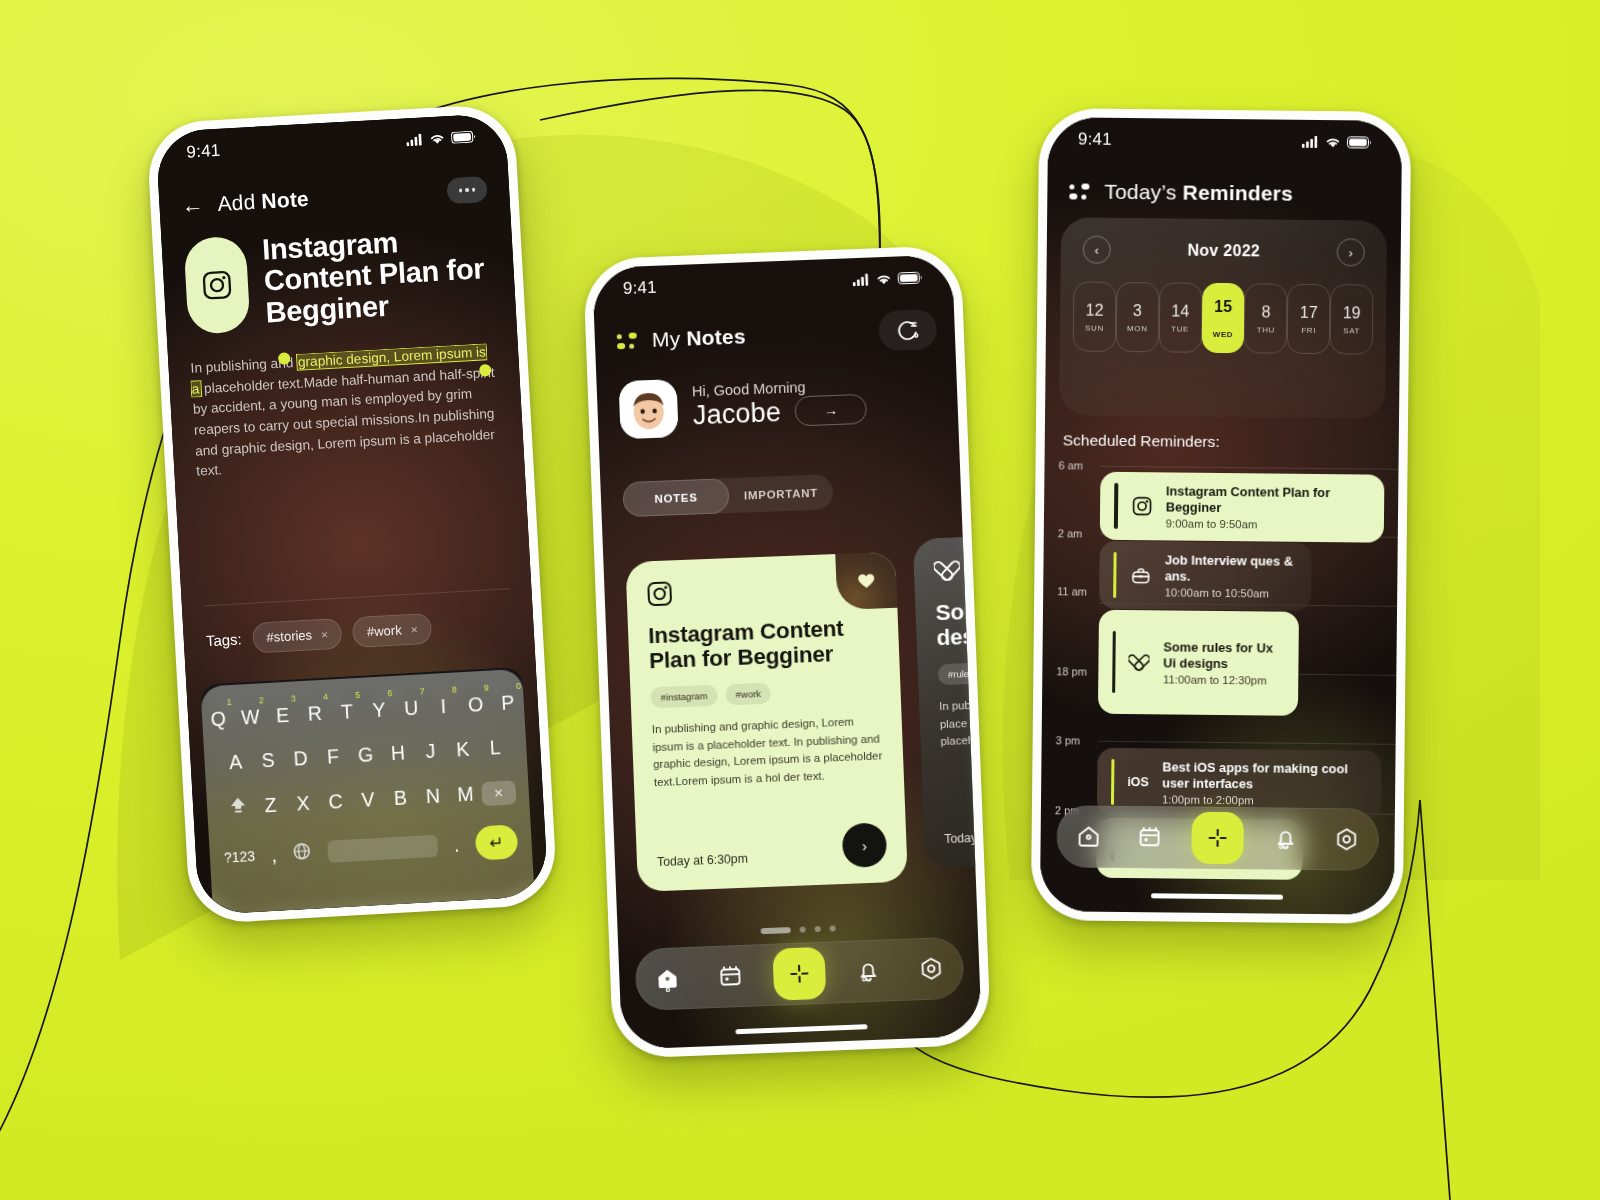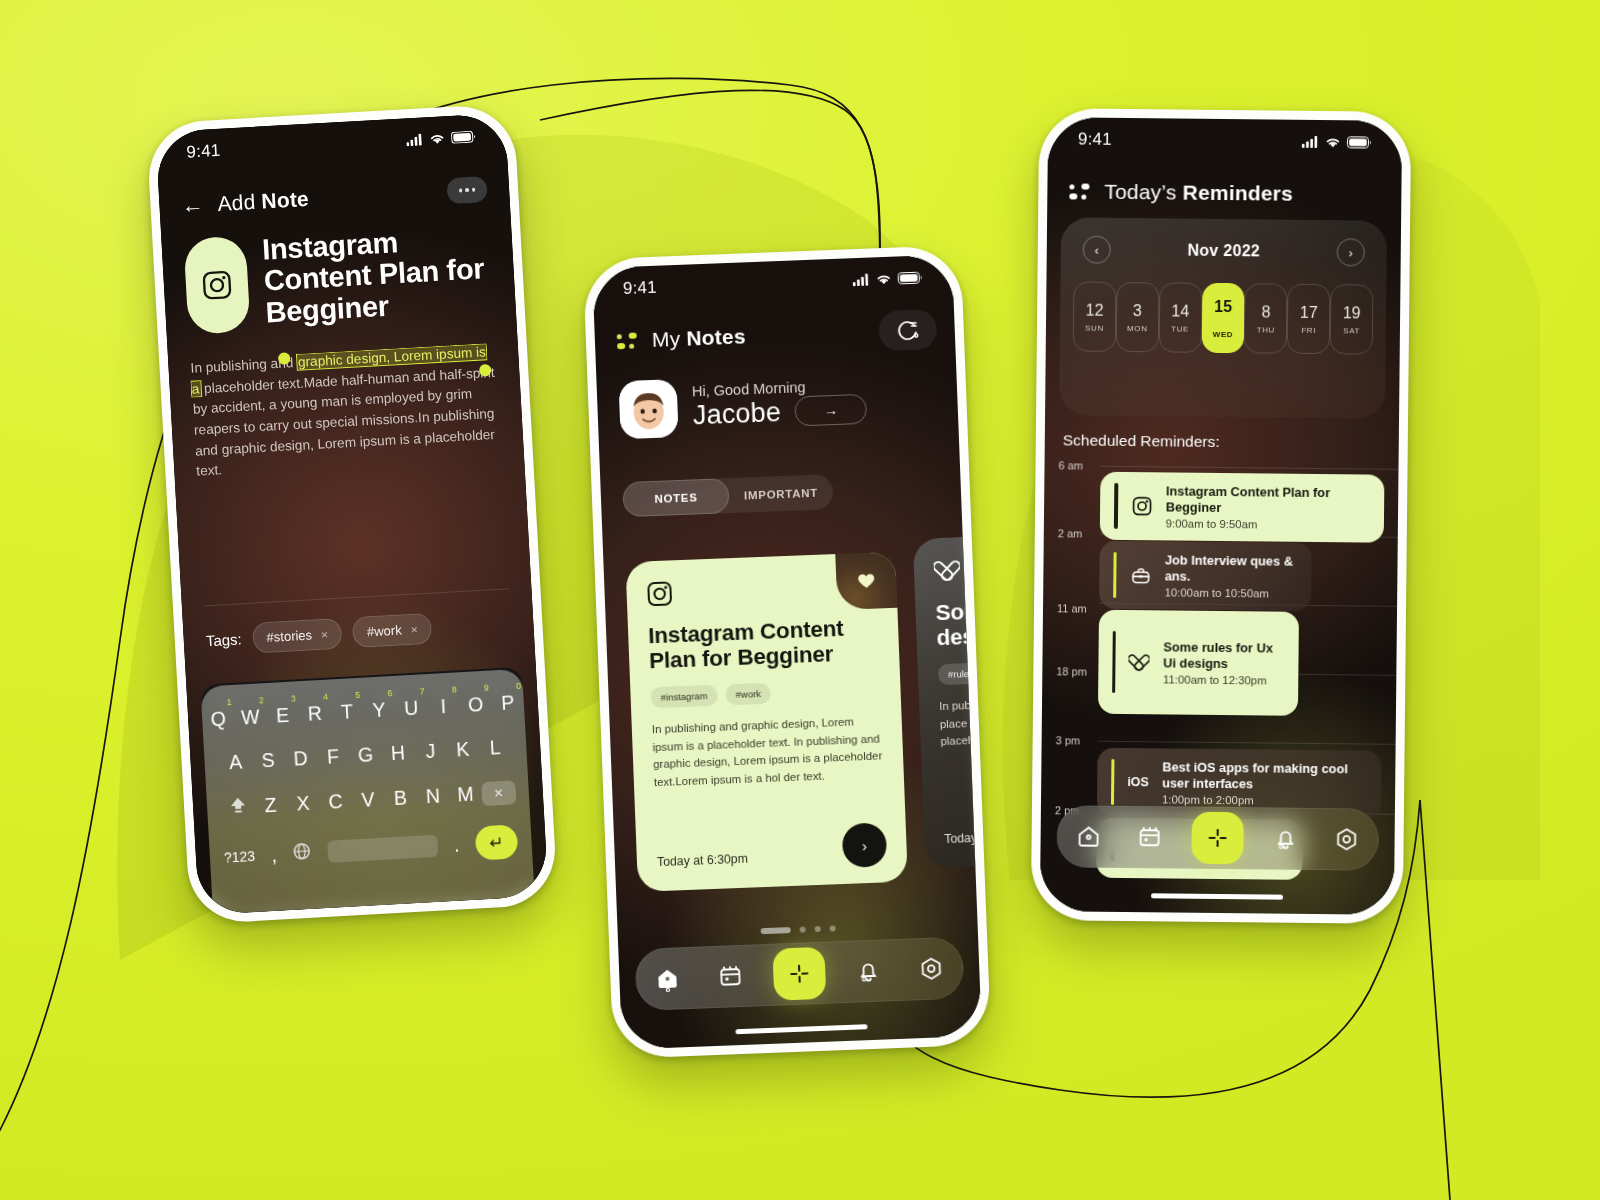--- a/index.html
+++ b/index.html
@@ -714,21 +714,21 @@
       </div>
     </div>
 
     <div class="sched-label">Scheduled Reminders:</div>
 
     <div class="timeline">
       <span class="tl-hour" style="top:-6px;">6 am</span>
       <span class="tl-line" style="top:0;"></span>
       <span class="tl-hour" style="top:62px;">2 am</span>
       <span class="tl-line" style="top:68px;"></span>
-      <span class="tl-hour" style="top:137px;">11 am</span>
+      <span class="tl-hour" style="top:120px;">11 am</span>
       <span class="tl-line" style="top:137px;"></span>
       <span class="tl-hour" style="top:200px;">18 pm</span>
       <span class="tl-line" style="top:206px;"></span>
       <span class="tl-hour" style="top:269px;">3 pm</span>
       <span class="tl-line" style="top:275px;"></span>
       <span class="tl-hour" style="top:339px;">2 pm</span>
       <span class="tl-line" style="top:345px;"></span>
 
       <div class="rem-card rem-lime" style="top:6px; right:14px;">
         <span class="rem-bar" style="background:#1b1b12;"></span>

